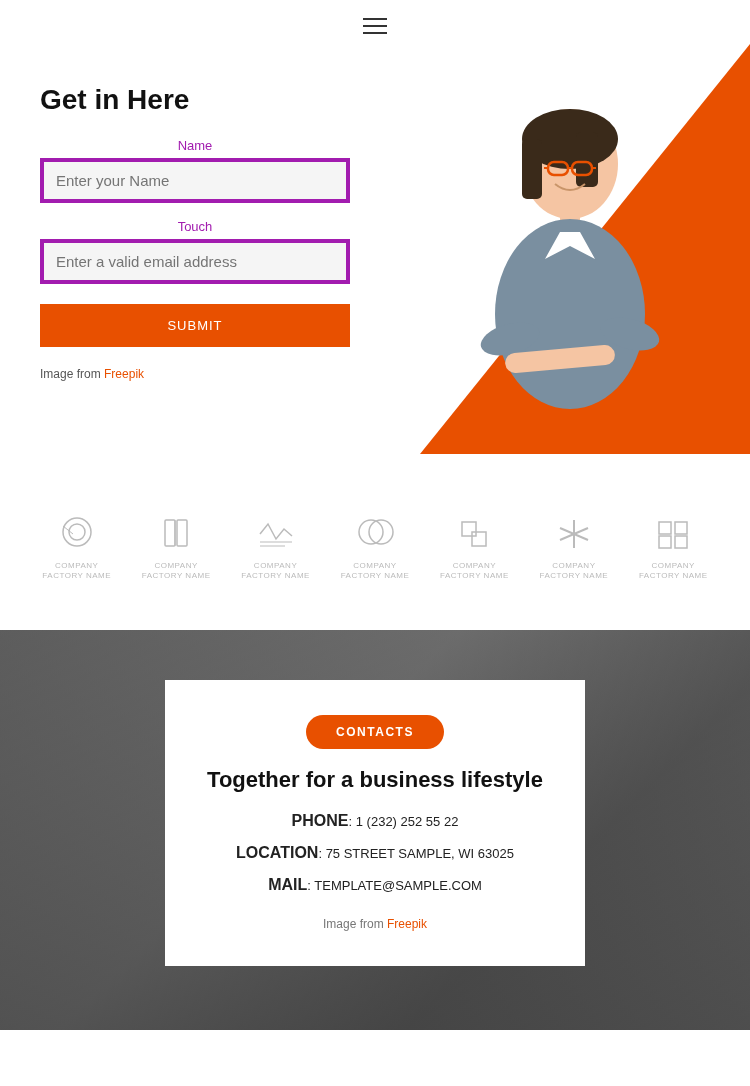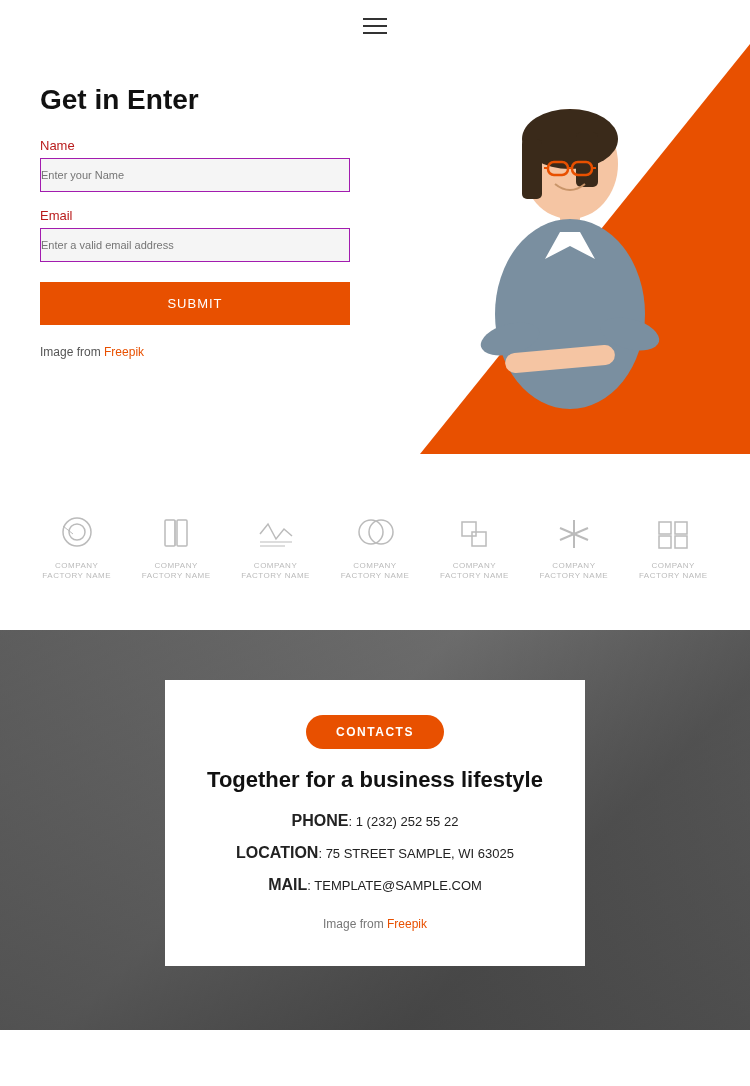--- a/index.html
+++ b/index.html
@@ -51,30 +51,31 @@
       margin-bottom: 22px;
     }
 
     .form-group {
       margin-bottom: 16px;
     }
 
     .form-label {
       display: block;
       font-size: 13px;
-      color: #b91c1c;
+      color: #a21caf;
       margin-bottom: 5px;
+      text-align: center;
     }
 
     .form-input {
       width: 100%;
-      padding: 10px 0;
-      border: 1px solid #a21caf;
+      padding: 10px 12px;
+      border: 4px solid #a21caf;
       background: #f5f5f5;
-      font-size: 11px;
+      font-size: 15px;
       color: #999;
       outline: none;
     }
 
     .submit-btn {
       width: 100%;
       padding: 14px;
       background: #e85000;
       color: #fff;
       border: none;
@@ -281,29 +282,29 @@
       <ellipse cx="160" cy="255" rx="30" ry="15" fill="#7a8fa0" transform="rotate(-15 160 255)"></ellipse>
       <ellipse cx="280" cy="250" rx="30" ry="15" fill="#7a8fa0" transform="rotate(15 280 250)"></ellipse>
 
       <rect x="155" y="265" width="110" height="20" rx="10" fill="#f5c5a3" transform="rotate(-5 210 275)"></rect>
 
       <path d="M205 100 Q220 112 235 100" stroke="#c9956a" stroke-width="2" fill="none"></path>
     </svg>
   </div>
 
   <div class="contact-form-area">
-    <h1 class="contact-title">Get in Enter</h1>
+    <h1 class="contact-title">Get in Here</h1>
 
     <div class="form-group">
       <label class="form-label">Name</label>
       <input class="form-input" type="text" placeholder="Enter your Name" style="">
     </div>
 
     <div class="form-group">
-      <label class="form-label">Email</label>
+      <label class="form-label">Touch</label>
       <input class="form-input" type="email" placeholder="Enter a valid email address" style="">
     </div>
 
     <button class="submit-btn">SUBMIT</button>
 
     <div class="freepik-credit">
       <span>Image from </span><a href="#">Freepik</a>
     </div>
   </div>
 </section>

